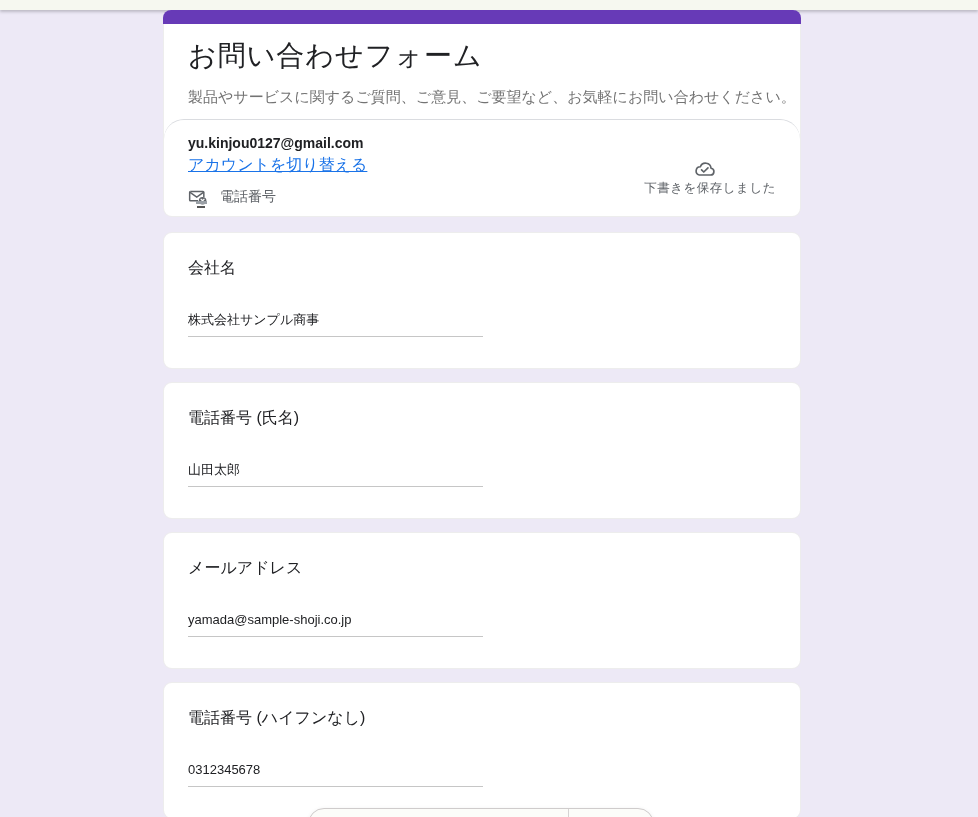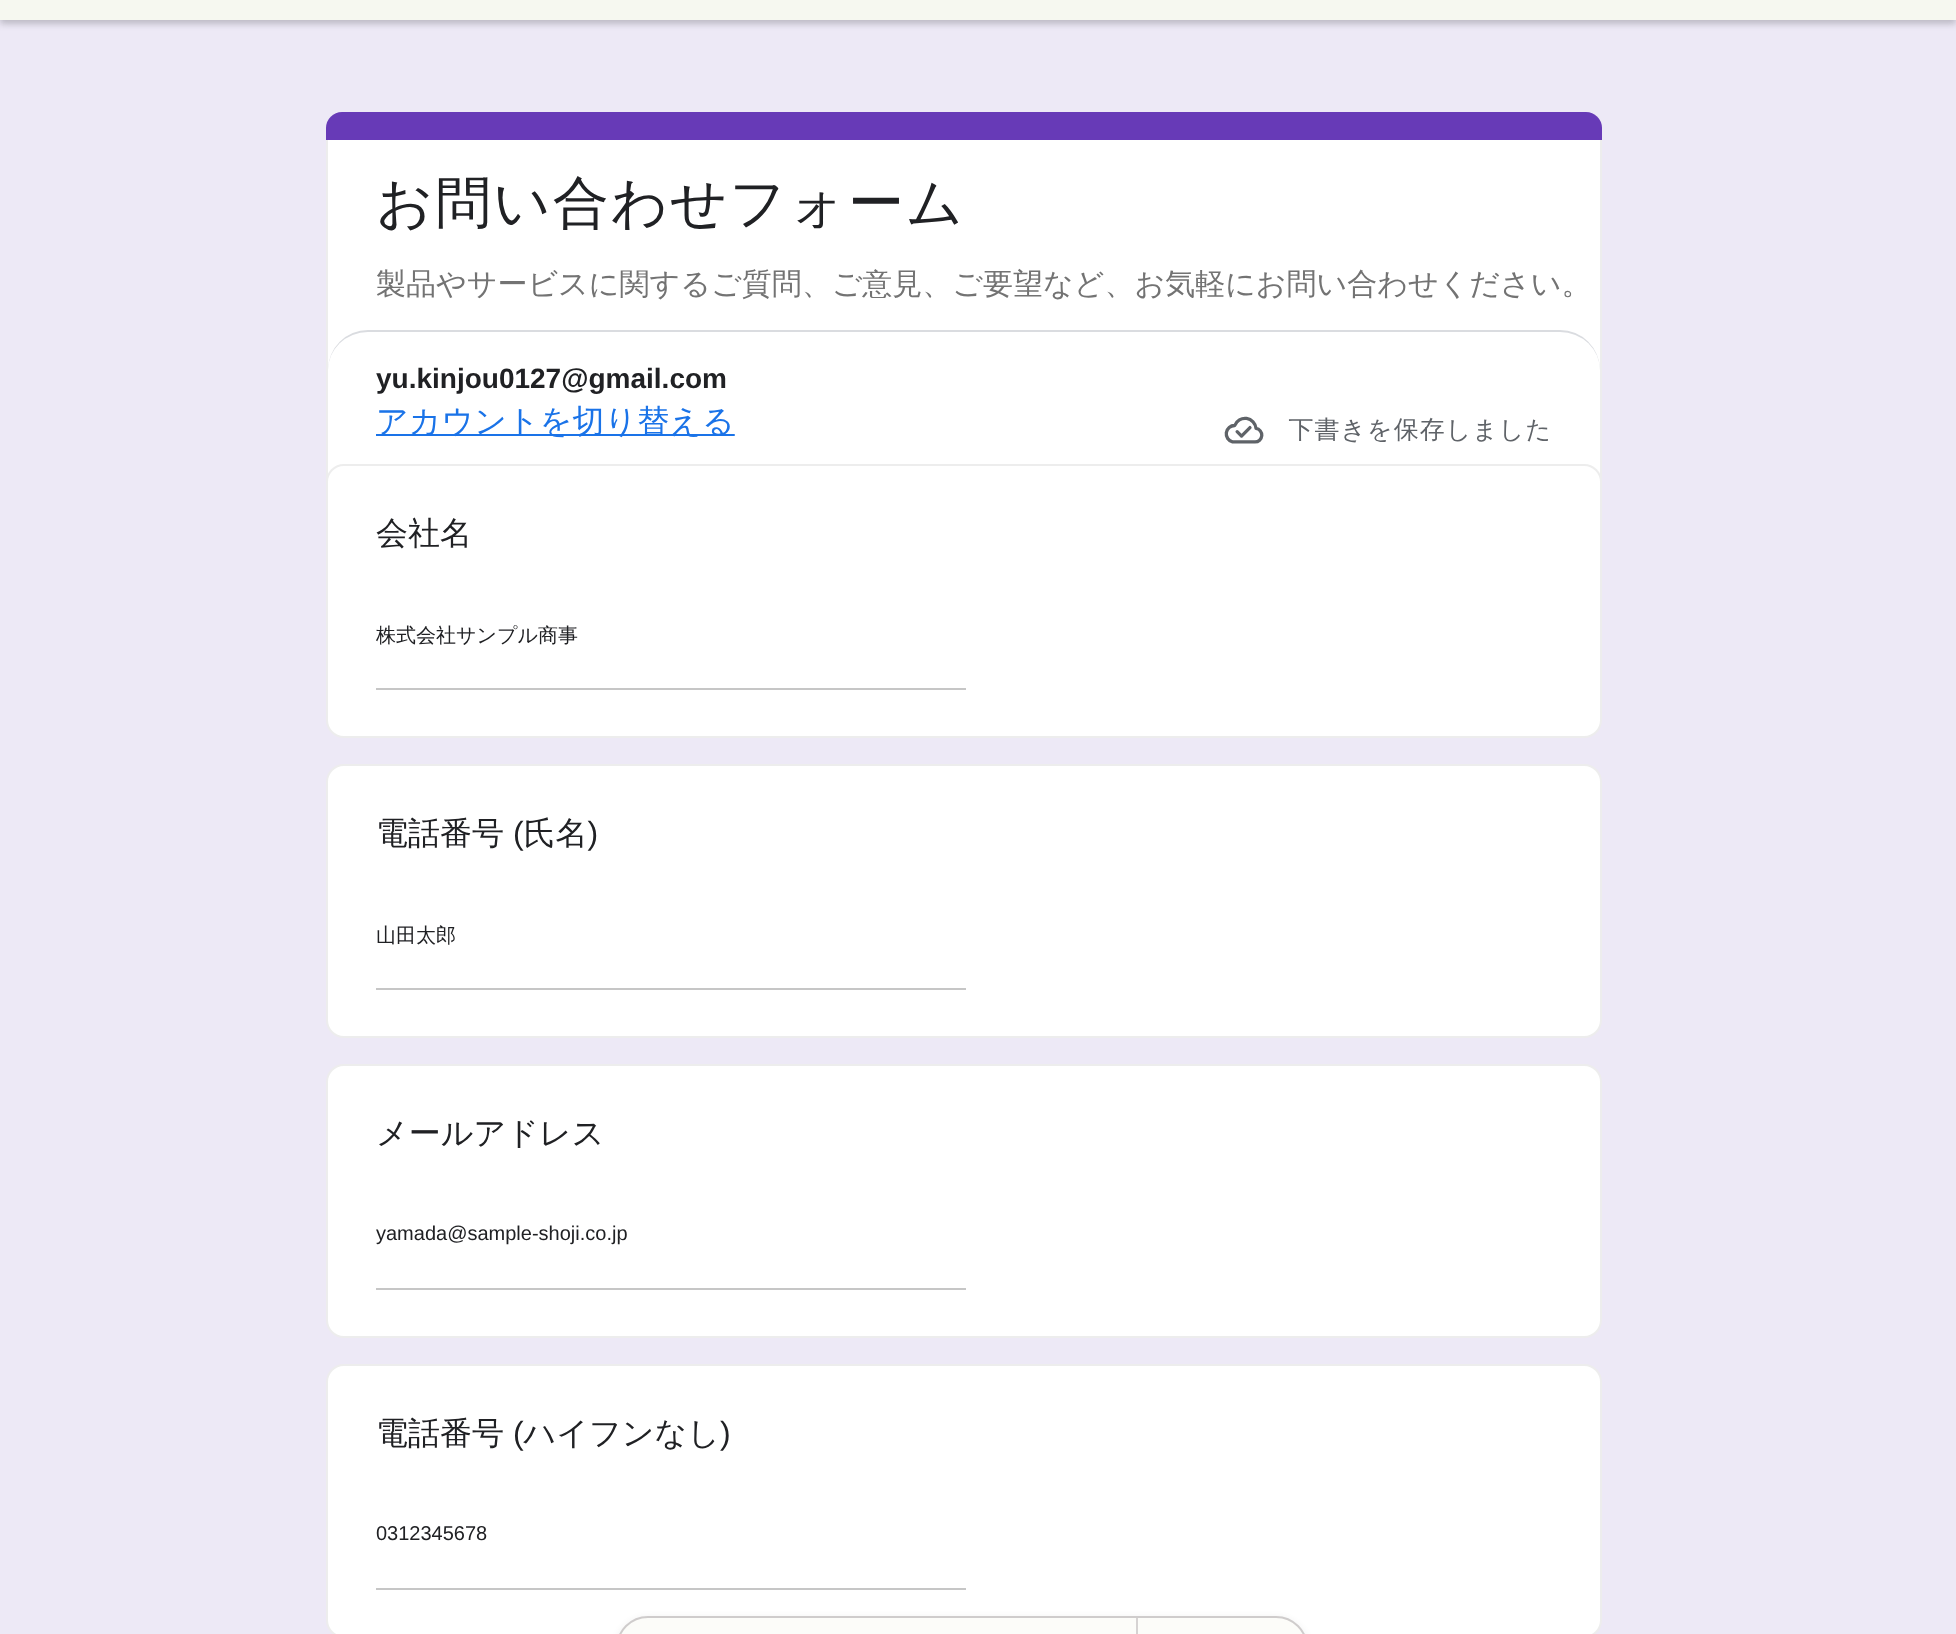--- a/index.html
+++ b/index.html
@@ -18,21 +18,21 @@
     box-shadow: 0 2px 3px rgba(100,100,110,0.35);
   }
 
   .card {
     position:absolute; left:163px; width:638px;
     background:#ffffff; border:1px solid rgba(0,0,0,0.07);
     border-radius:9px;
   }
 
   
-  .header-card { top:10px; height:207px;margin-top:46px; }
+  .header-card { top:10px; height:207px; }
   .accent-bar {
     height:14px; background:#673AB7;
     border-radius:8px 8px 0 0;
     margin:-1px -1px 0 -1px;
   }
   .title-section { height:95px; padding:16px 24px 0 24px; }
   .form-title {
     font-size:28px; line-height:32px; color:#202124; letter-spacing:1px;
     white-space:nowrap;
   }
@@ -47,21 +47,21 @@
   .account-email { font-size:14px; font-weight:700; color:#202124; }
   .switch-link {
     display:inline-block; margin-top:4px; font-size:16px; color:#1A73E8;
     text-decoration:underline; cursor:pointer;
   }
   .share-row { display:flex; align-items:center; margin-top:11px; }
   .share-row .icon { width:20px; height:20px; margin-right:12px; flex:0 0 auto; }
   .share-text { font-size:14px; color:#5f6368; }
   .draft-row {
     position:absolute; right:24px; top:38px;
-    display:flex; align-items:center;
+    display:flex; align-items:center;flex-direction:column;
   }
   .draft-row .icon { width:23px; height:22px; margin-right:11px; }
   .draft-text { font-size:12.5px; color:#5f6368; letter-spacing:0.5px; }
   .clip-dash {
     position:absolute; left:33px; top:86px; width:8px; height:2px; background:#555;
   }
   .clip-dash2 {
     position:absolute; left:32px; top:81px; width:11px; height:3px; background:#9aa0a6;
   }
 
@@ -69,21 +69,21 @@
   .q-card { height:137px; }
   .q-label {
     position:absolute; left:24px; top:25px;
     font-size:16px; line-height:20px; color:#202124; white-space:nowrap;text-align:center;
   }
   .q-input {
     position:absolute; left:24px; top:79px; width:295px;
     border:none; outline:none; background:transparent;
     border-bottom:1px solid #c6c6c6; border-radius:0;
     font-family:"Liberation Sans","DejaVu Sans",sans-serif;
-    font-size:10px; color:#202124; padding:0 0 21px 0;
+    font-size:13px; color:#202124; padding:0 0 9px 0;
   }
 
   
   .bottom-toolbar {
     position:absolute; left:308px; top:808px; width:346px; height:48px;
     background:#FCFCF9; border:1px solid #cfcccc; border-radius:16px;
     box-shadow:0 1px 4px rgba(0,0,0,0.08);
   }
   .toolbar-divider {
     position:absolute; left:259px; top:0; bottom:0; width:1px; background:#d6d3d3;

